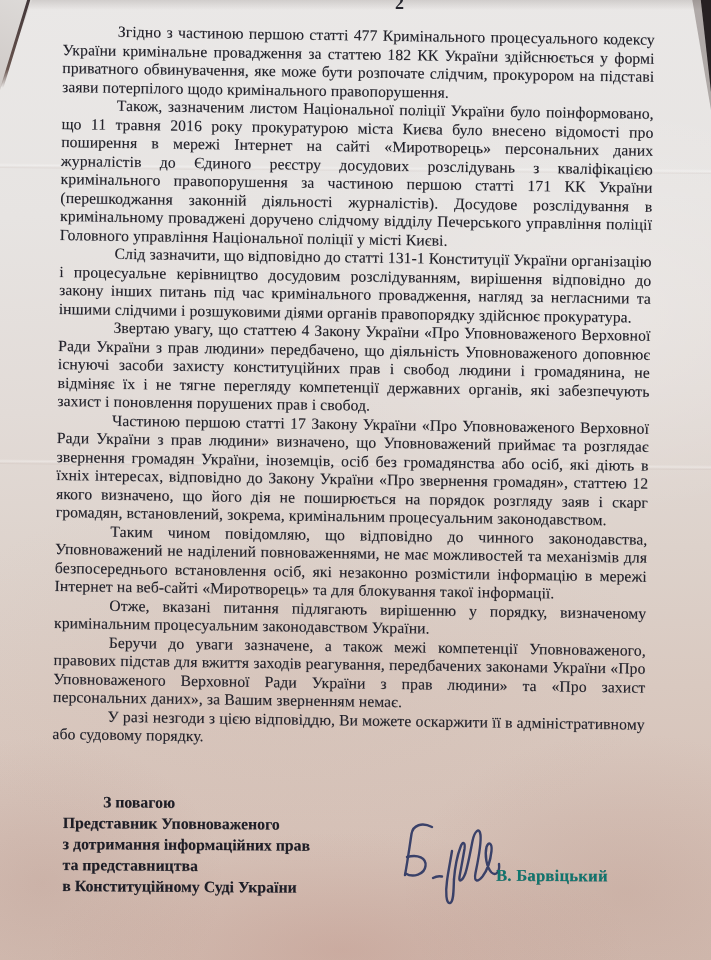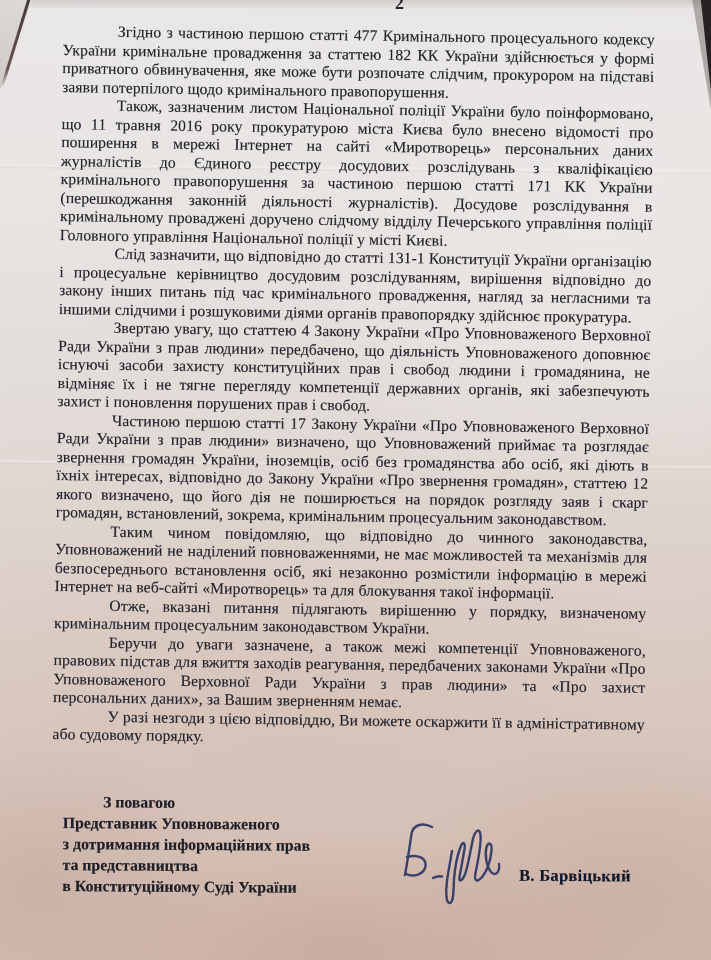--- a/index.html
+++ b/index.html
@@ -61,22 +61,22 @@
   .body-text p { margin:0; text-indent:55px; }
   .signoff {
     position:absolute; left:63px; top:791px; width:340px;
     transform:rotate(0.4deg); transform-origin:0 0;
     font-weight:bold; font-size:15.8px; line-height:21px; color:#1e1e26;
     text-shadow:0.3px 0.3px 0.4px rgba(30,30,45,0.40);
   }
   .signoff .line-0 { text-indent:40px; }
   .signature-svg { position:absolute; left:392px; top:814px; }
   .signer-name {
-    position:absolute; left:519px; top:866px;
-    font-weight:bold; font-size:16.5px; color:#0f172a; letter-spacing:0.3px;
+    position:absolute; left:496px; top:866px;
+    font-weight:bold; font-size:16.5px; color:#0f766e; letter-spacing:0.3px;
     transform:rotate(0.3deg);
     text-shadow:0.3px 0.3px 0.4px rgba(30,30,45,0.40);
   }
 </style>
 </head>
 <body>
 
 <div class="photo">
   <div class="paper"></div>
 

